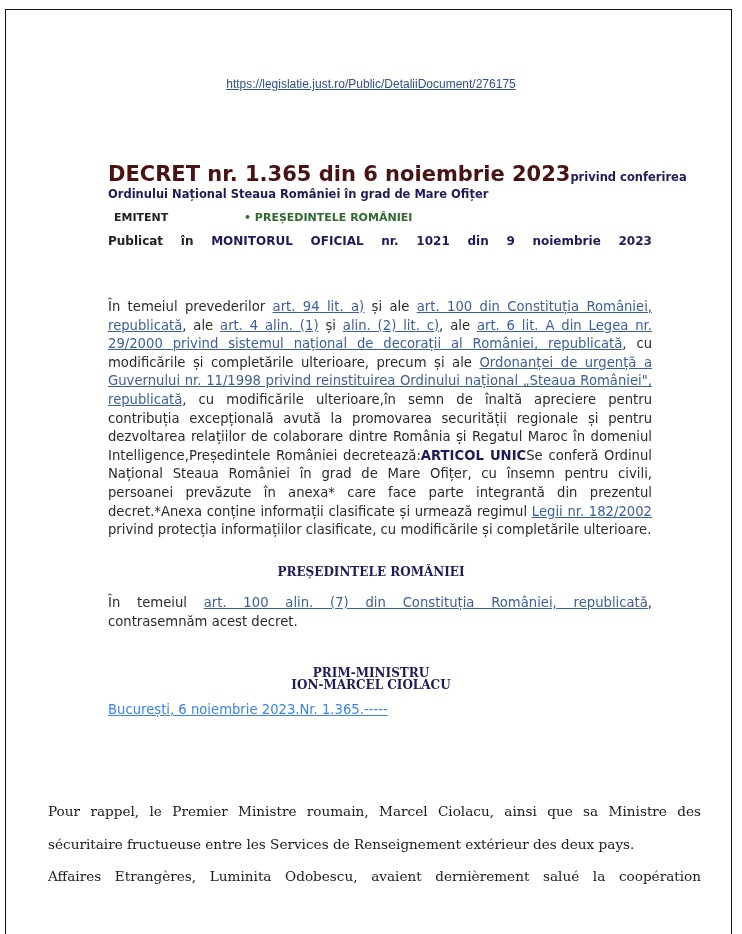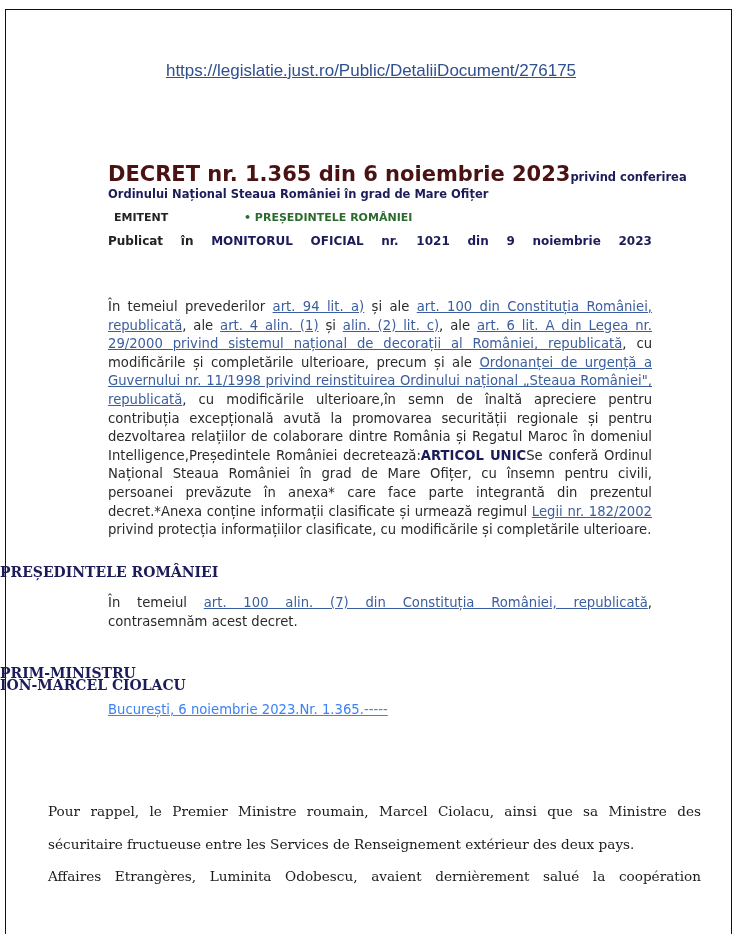--- a/index.html
+++ b/index.html
@@ -1,31 +1,31 @@
 <!DOCTYPE html>
 <html><head>
 <meta charset="utf-8">
 <style>
   html, body { margin:0; padding:0; background:#ffffff; }
   body { width:742px; height:934px; position:relative; overflow:hidden; font-family:"DejaVu Sans", sans-serif; }
   .frame { position:absolute; left:5px; top:9px; width:727px; height:940px; border:1.5px solid #111; border-bottom:none; box-sizing:border-box; }
-  .url { position:absolute; left:0; width:742px; top:61px; text-align:center; font-family:"Liberation Sans", sans-serif; font-size:17px; color:#2f4f8f; text-decoration:underline; }
+  .url { position:absolute; left:0; width:742px; top:77px; text-align:center; font-family:"Liberation Sans", sans-serif; font-size:12px; color:#2f4f8f; text-decoration:underline; }
   .doc { position:absolute; left:108px; width:544px; }
   .title { top:162px; color:#4a1212; font-weight:bold; font-size:21px; line-height:24px; white-space:nowrap; font-family:"DejaVu Sans", sans-serif; }
   .title .sub { color:#1c1c5a; font-size:11.5px; }
   .title2 { top:187px; color:#1c1c5a; font-weight:bold; font-size:11.5px; white-space:nowrap; }
   .emitent { top:211px; font-size:11px; font-weight:bold; white-space:nowrap; }
   .emitent .lbl { color:#222; display:inline-block; width:130px; padding-left:6px; }
   .emitent .val { color:#2d6a2d; }
   .publicat { top:234px; font-size:12px; font-weight:bold; display:flex; justify-content:space-between; white-space:nowrap; color:#1c1c5a; }
   .publicat .dark { color:#222; font-weight:bold; }
   .body { top:298px; font-family:"DejaVu Sans", sans-serif; font-size:13.2px; line-height:18.6px; color:#2a2a2a; text-align:justify; }
   .body a, .contra a { color:#3b5e9e; text-decoration:underline; }
   .body b { color:#1c1c5a; }
-  .sig { position:absolute; left:0; width:742px; text-align:left; font-weight:bold; color:#1c1c5a; font-size:14px; line-height:12px; font-family:"DejaVu Serif", serif; }
+  .sig { position:absolute; left:0; width:742px; text-align:center; font-weight:bold; color:#1c1c5a; font-size:12px; line-height:12px; font-family:"DejaVu Serif", serif; }
   .contra { top:594px; font-size:13.2px; line-height:18.6px; color:#2a2a2a; text-align:justify; }
   .contra .first { text-align-last:justify; display:block; }
   .place { top:702px; font-size:13.2px; color:#3b82f6; white-space:nowrap;text-decoration:underline; }
   .french { position:absolute; left:48px; width:653px; top:787px; font-family:"DejaVu Serif", serif; font-size:13.6px; line-height:32.5px; color:#1a1a1a; text-align:justify;margin-top:8px; }
   .french .ln { display:block; text-align-last:justify; }
   .french .ln.last { text-align-last:left; }
 </style>
 </head>
 <body>
 

